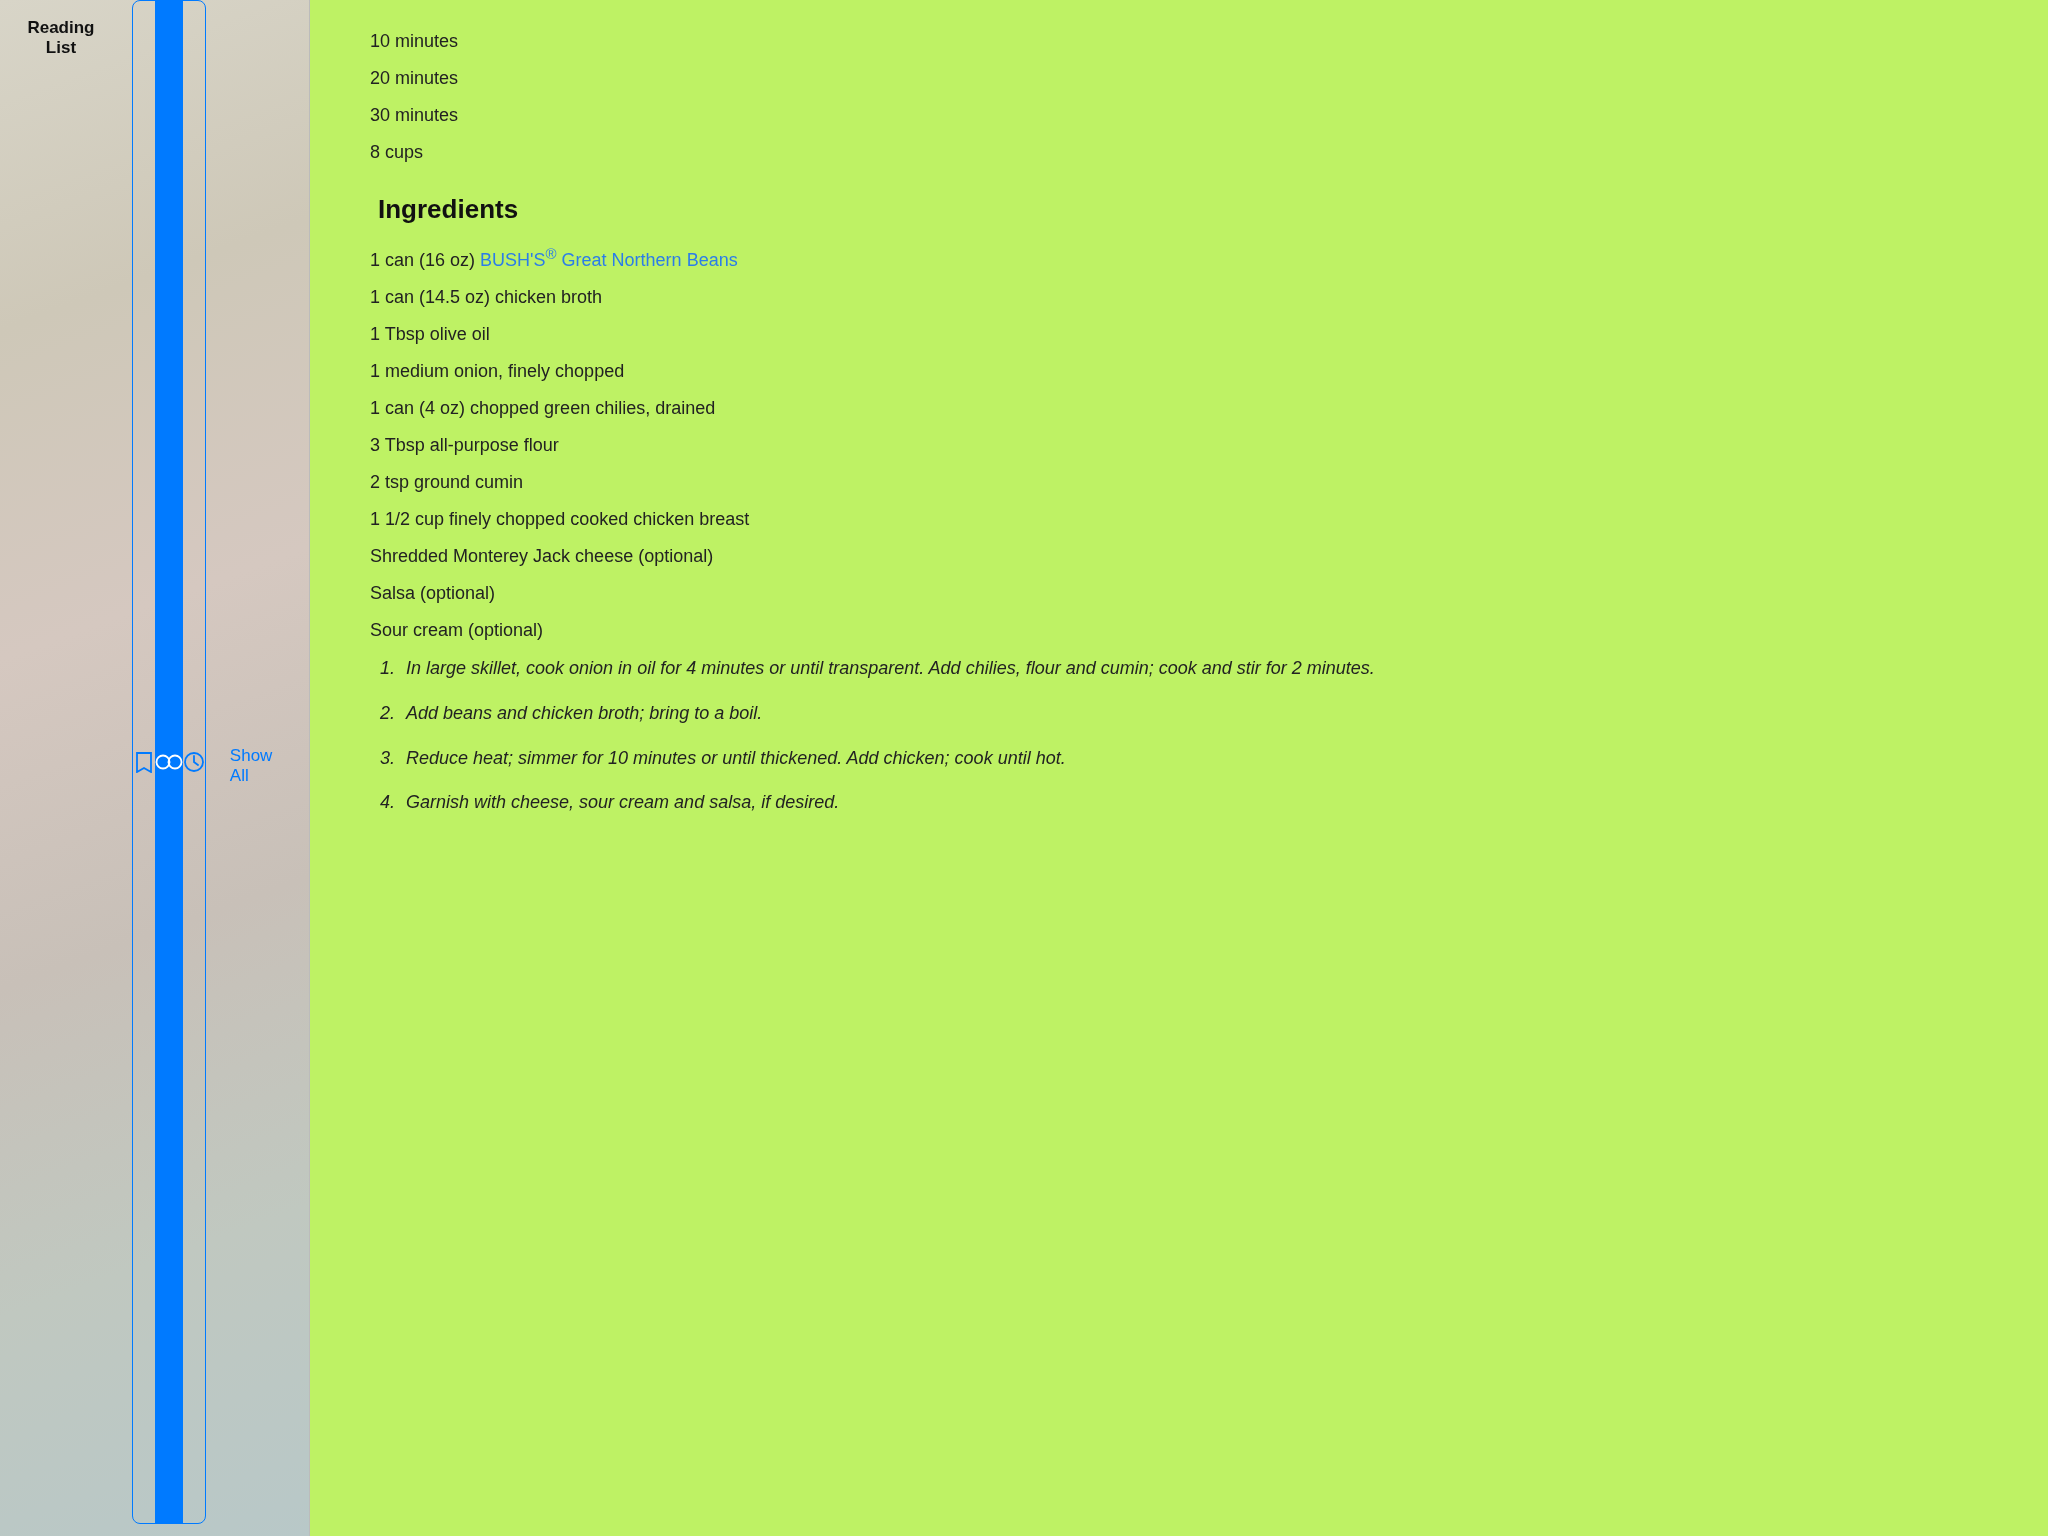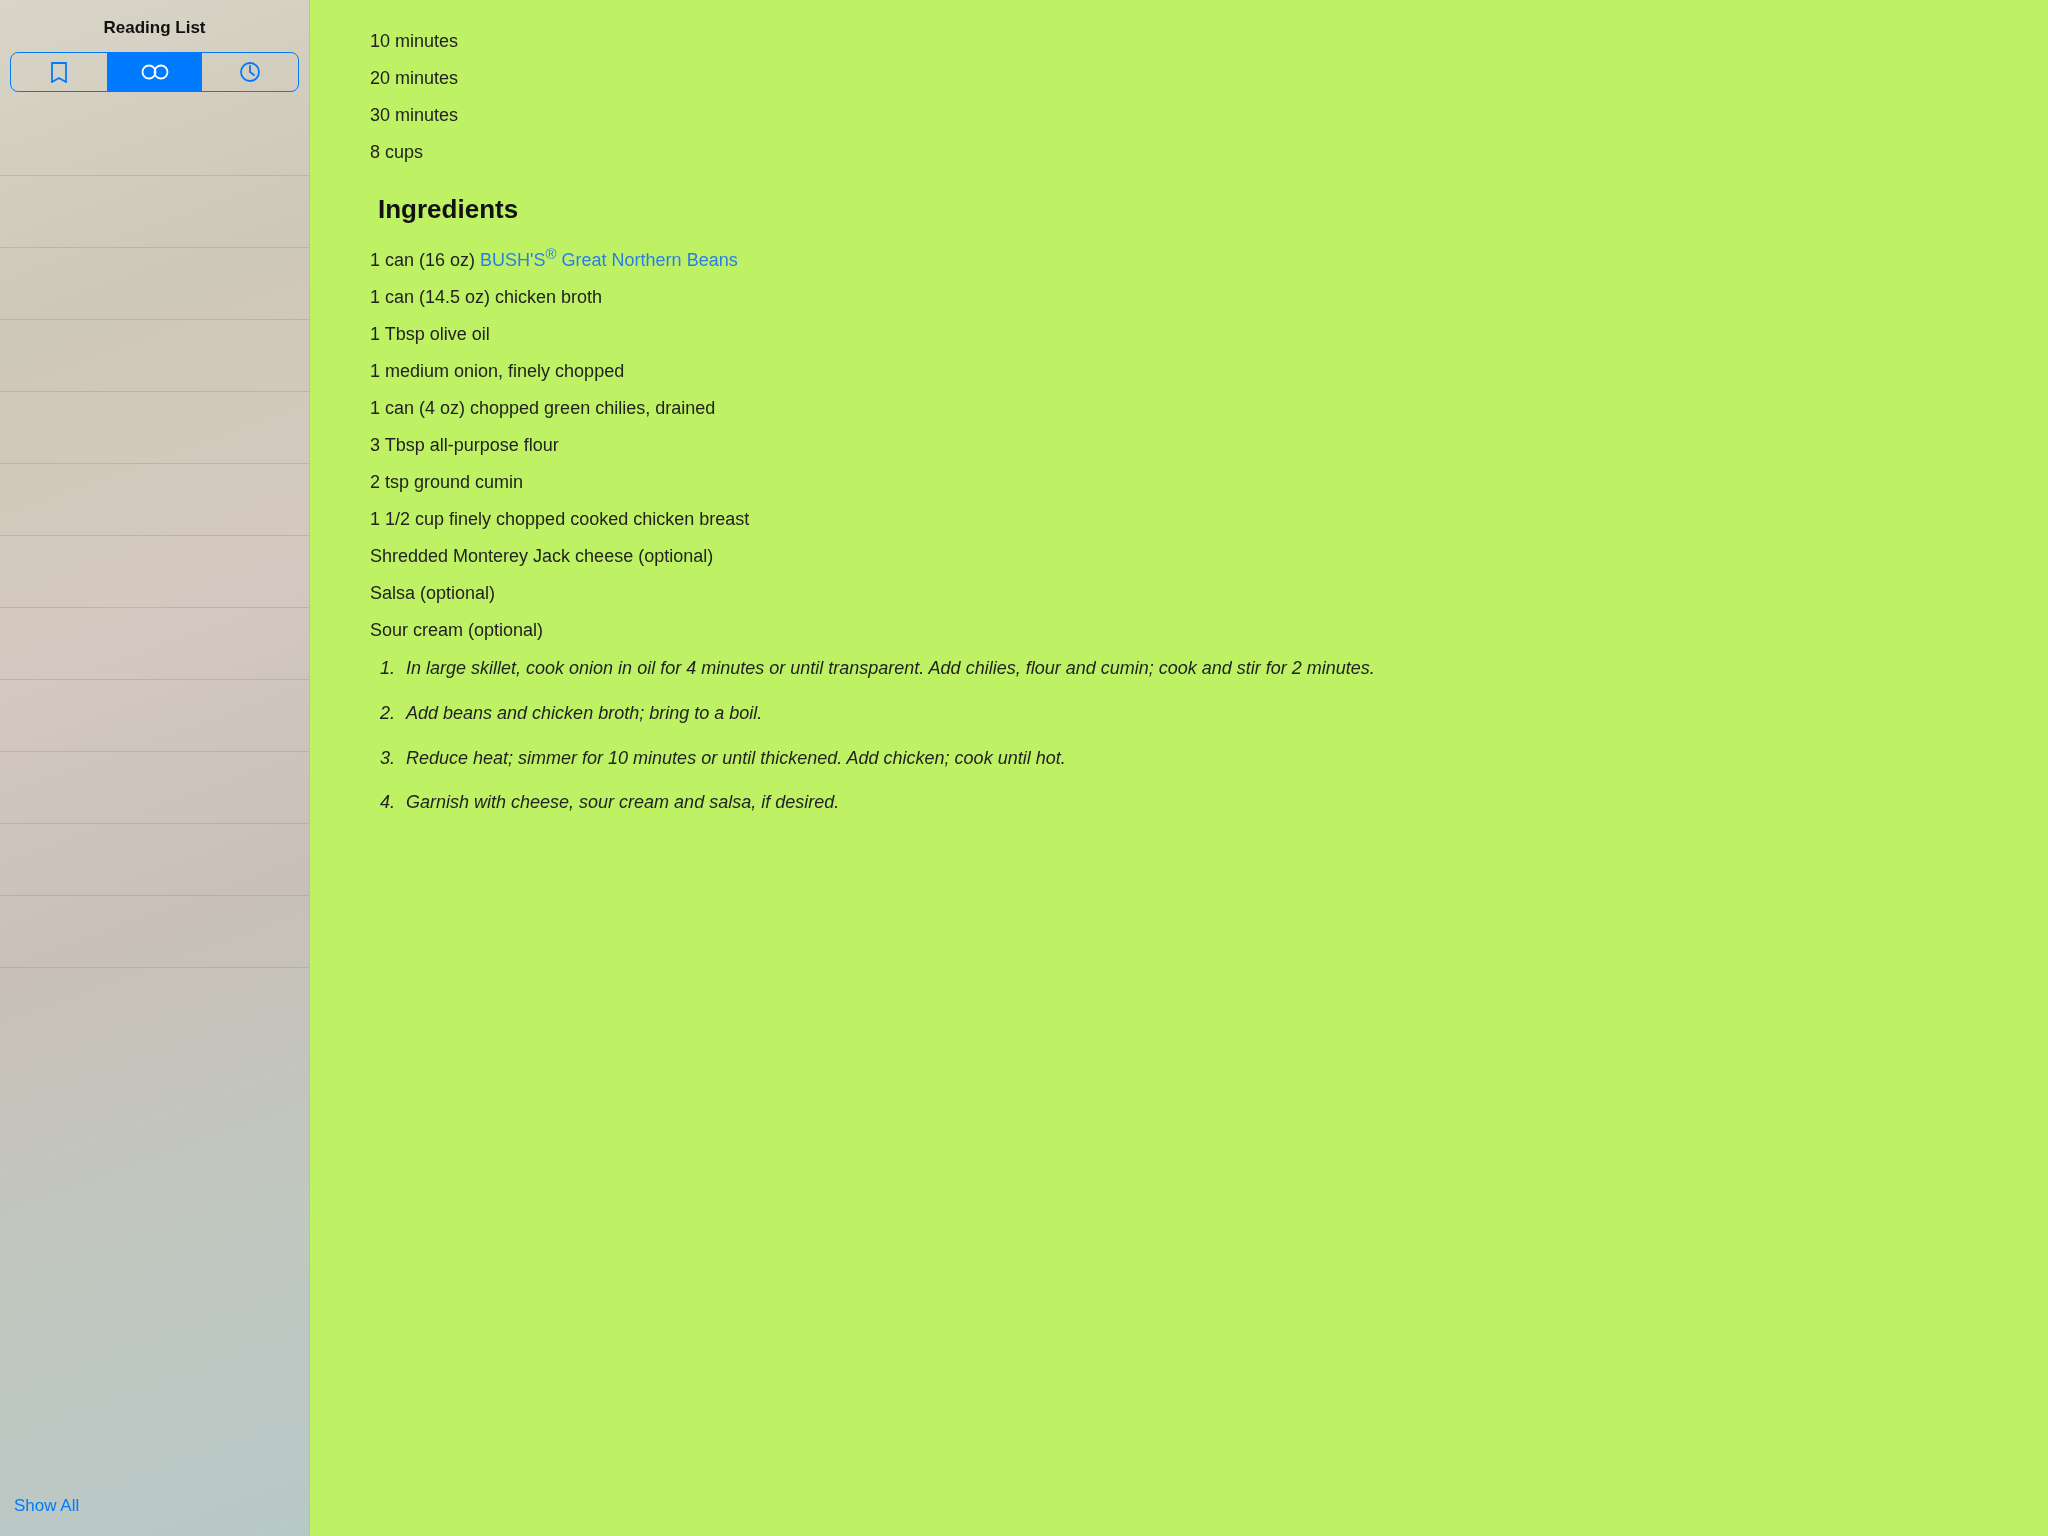--- a/index.html
+++ b/index.html
@@ -12,21 +12,21 @@
       overflow: hidden;
     }
 
     
     #sidebar {
       width: 310px;
       min-width: 310px;
       height: 100%;
       background: linear-gradient(160deg, #d8d5c8 0%, #cec8b8 20%, #d5c8c0 40%, #c8c0b8 60%, #c0c8c0 80%, #b8c8c8 100%);
       display: flex;
-      flex-direction: column;
+      flex-direction: row;
       border-right: 1px solid #bbb;
     }
 
     #sidebar-title {
       text-align: center;
       font-size: 17px;
       font-weight: 700;
       padding: 18px 10px 14px;
       color: #111;
     }

